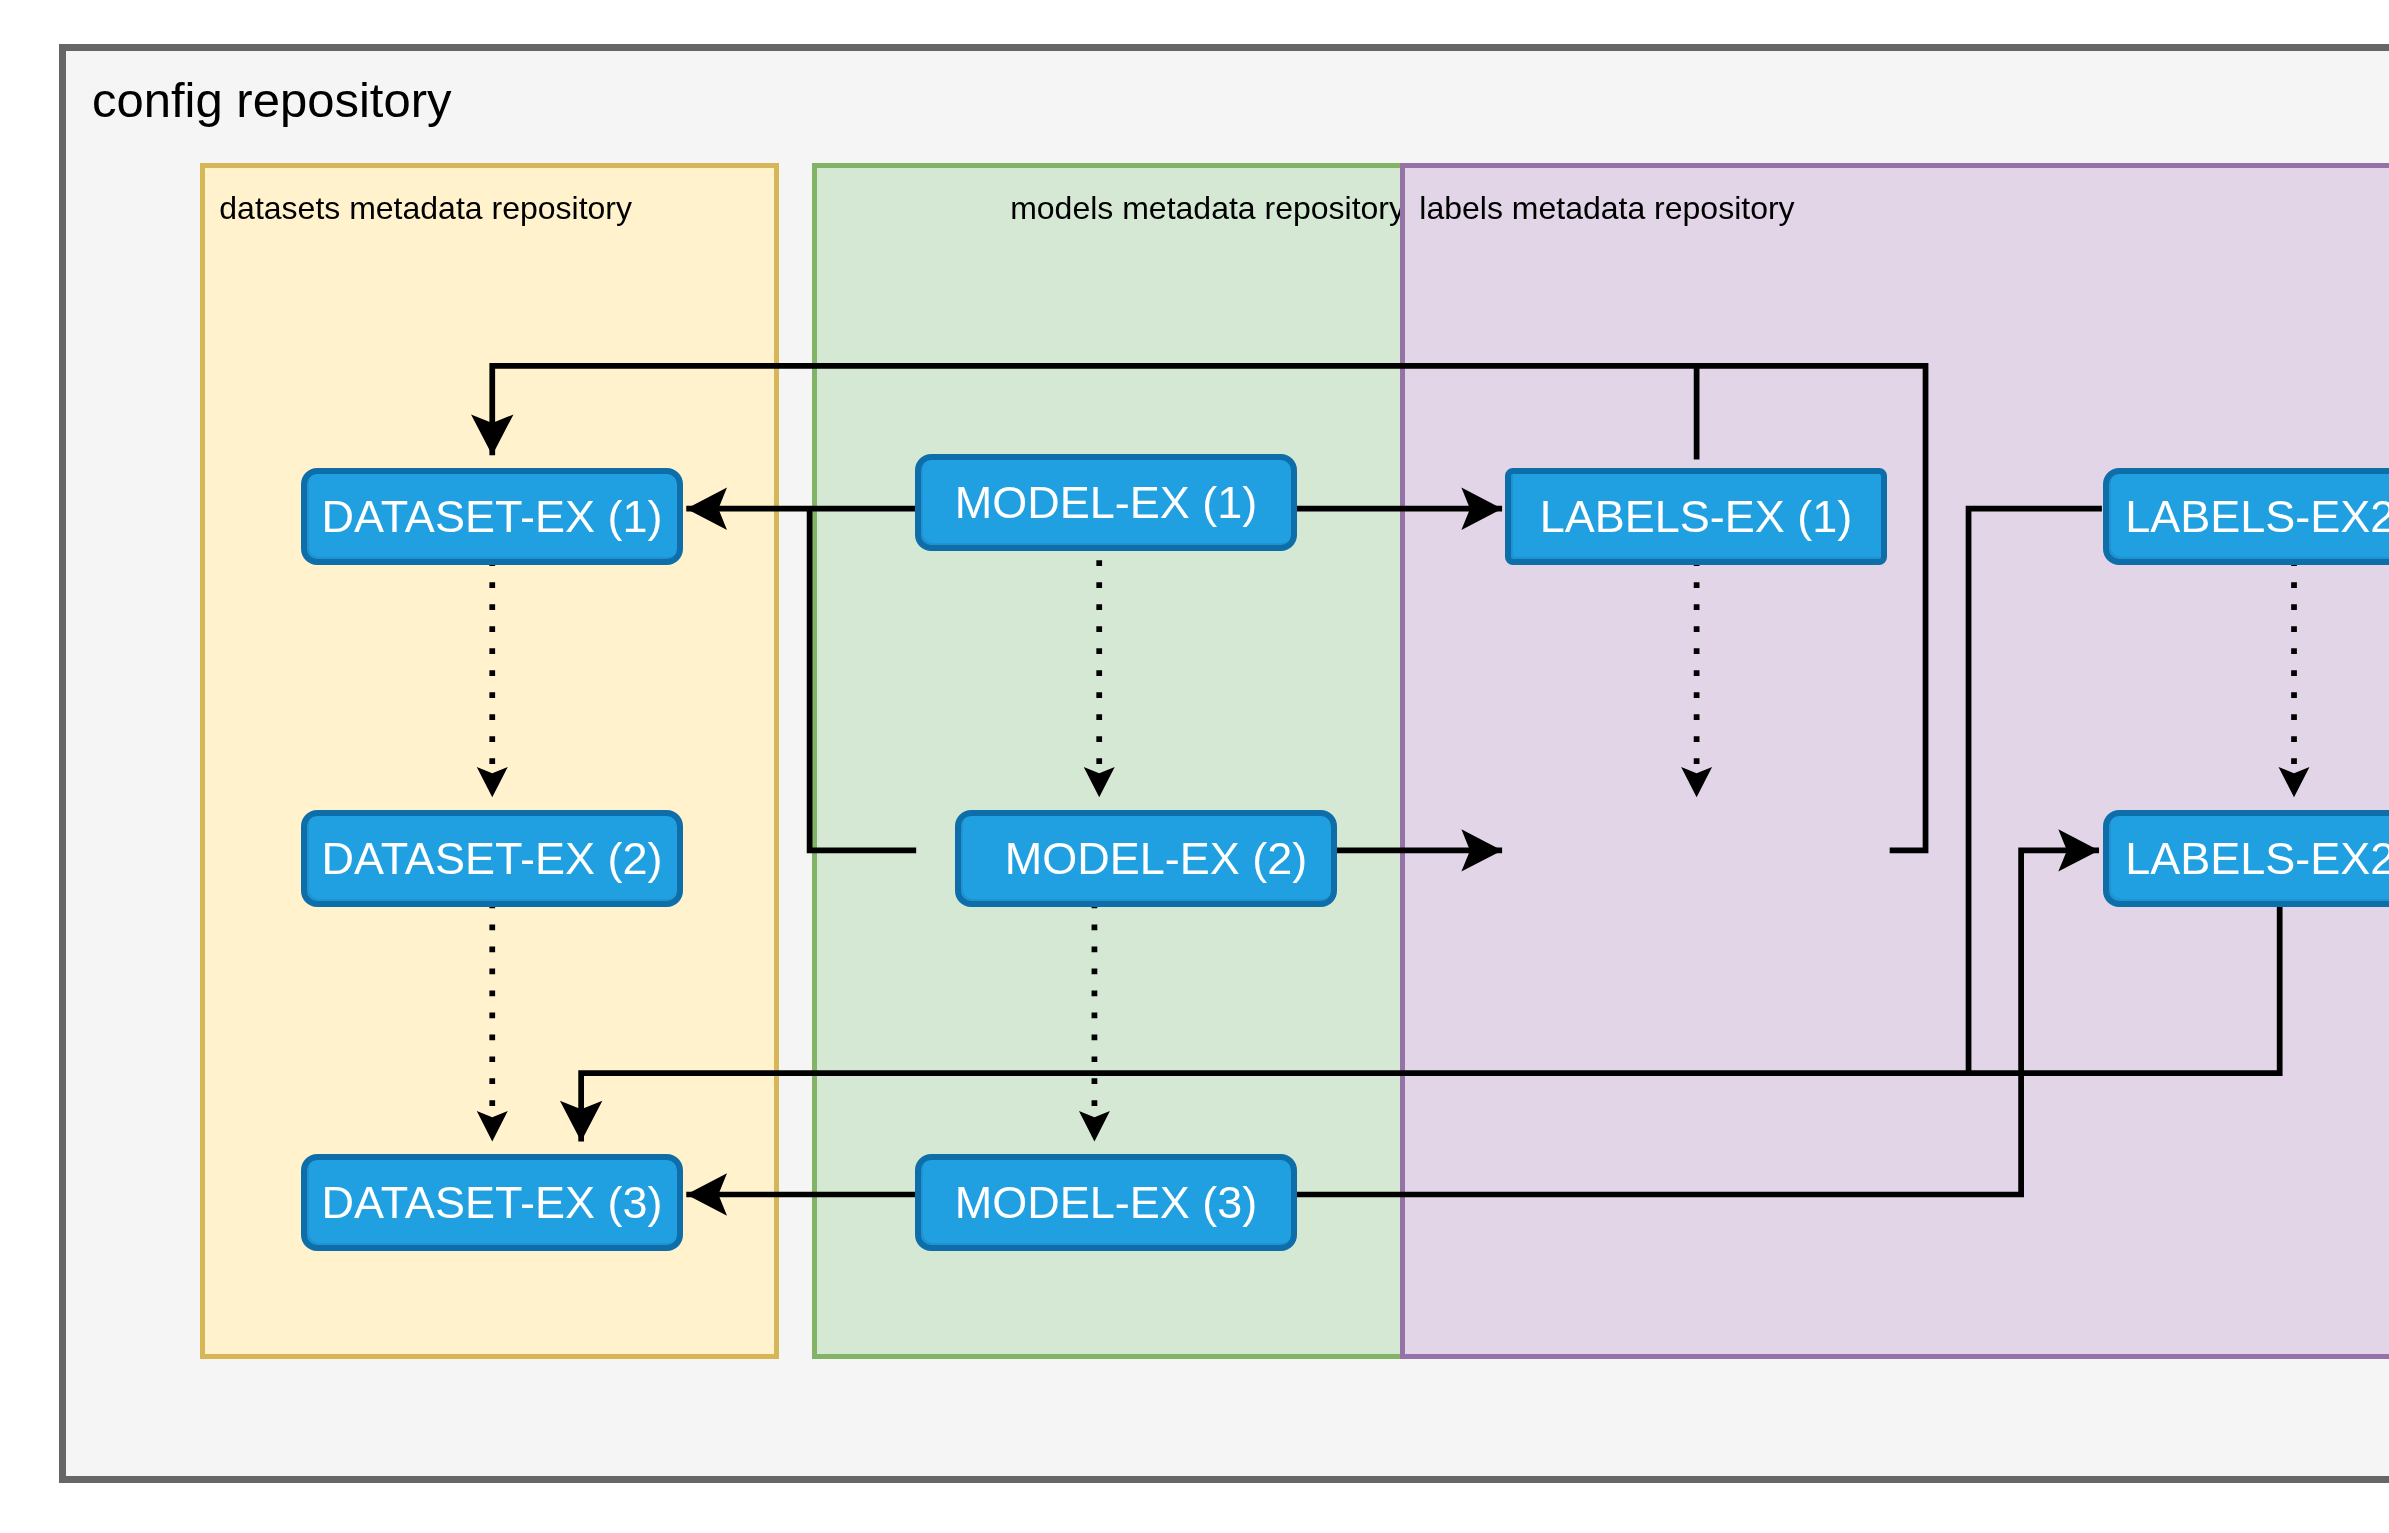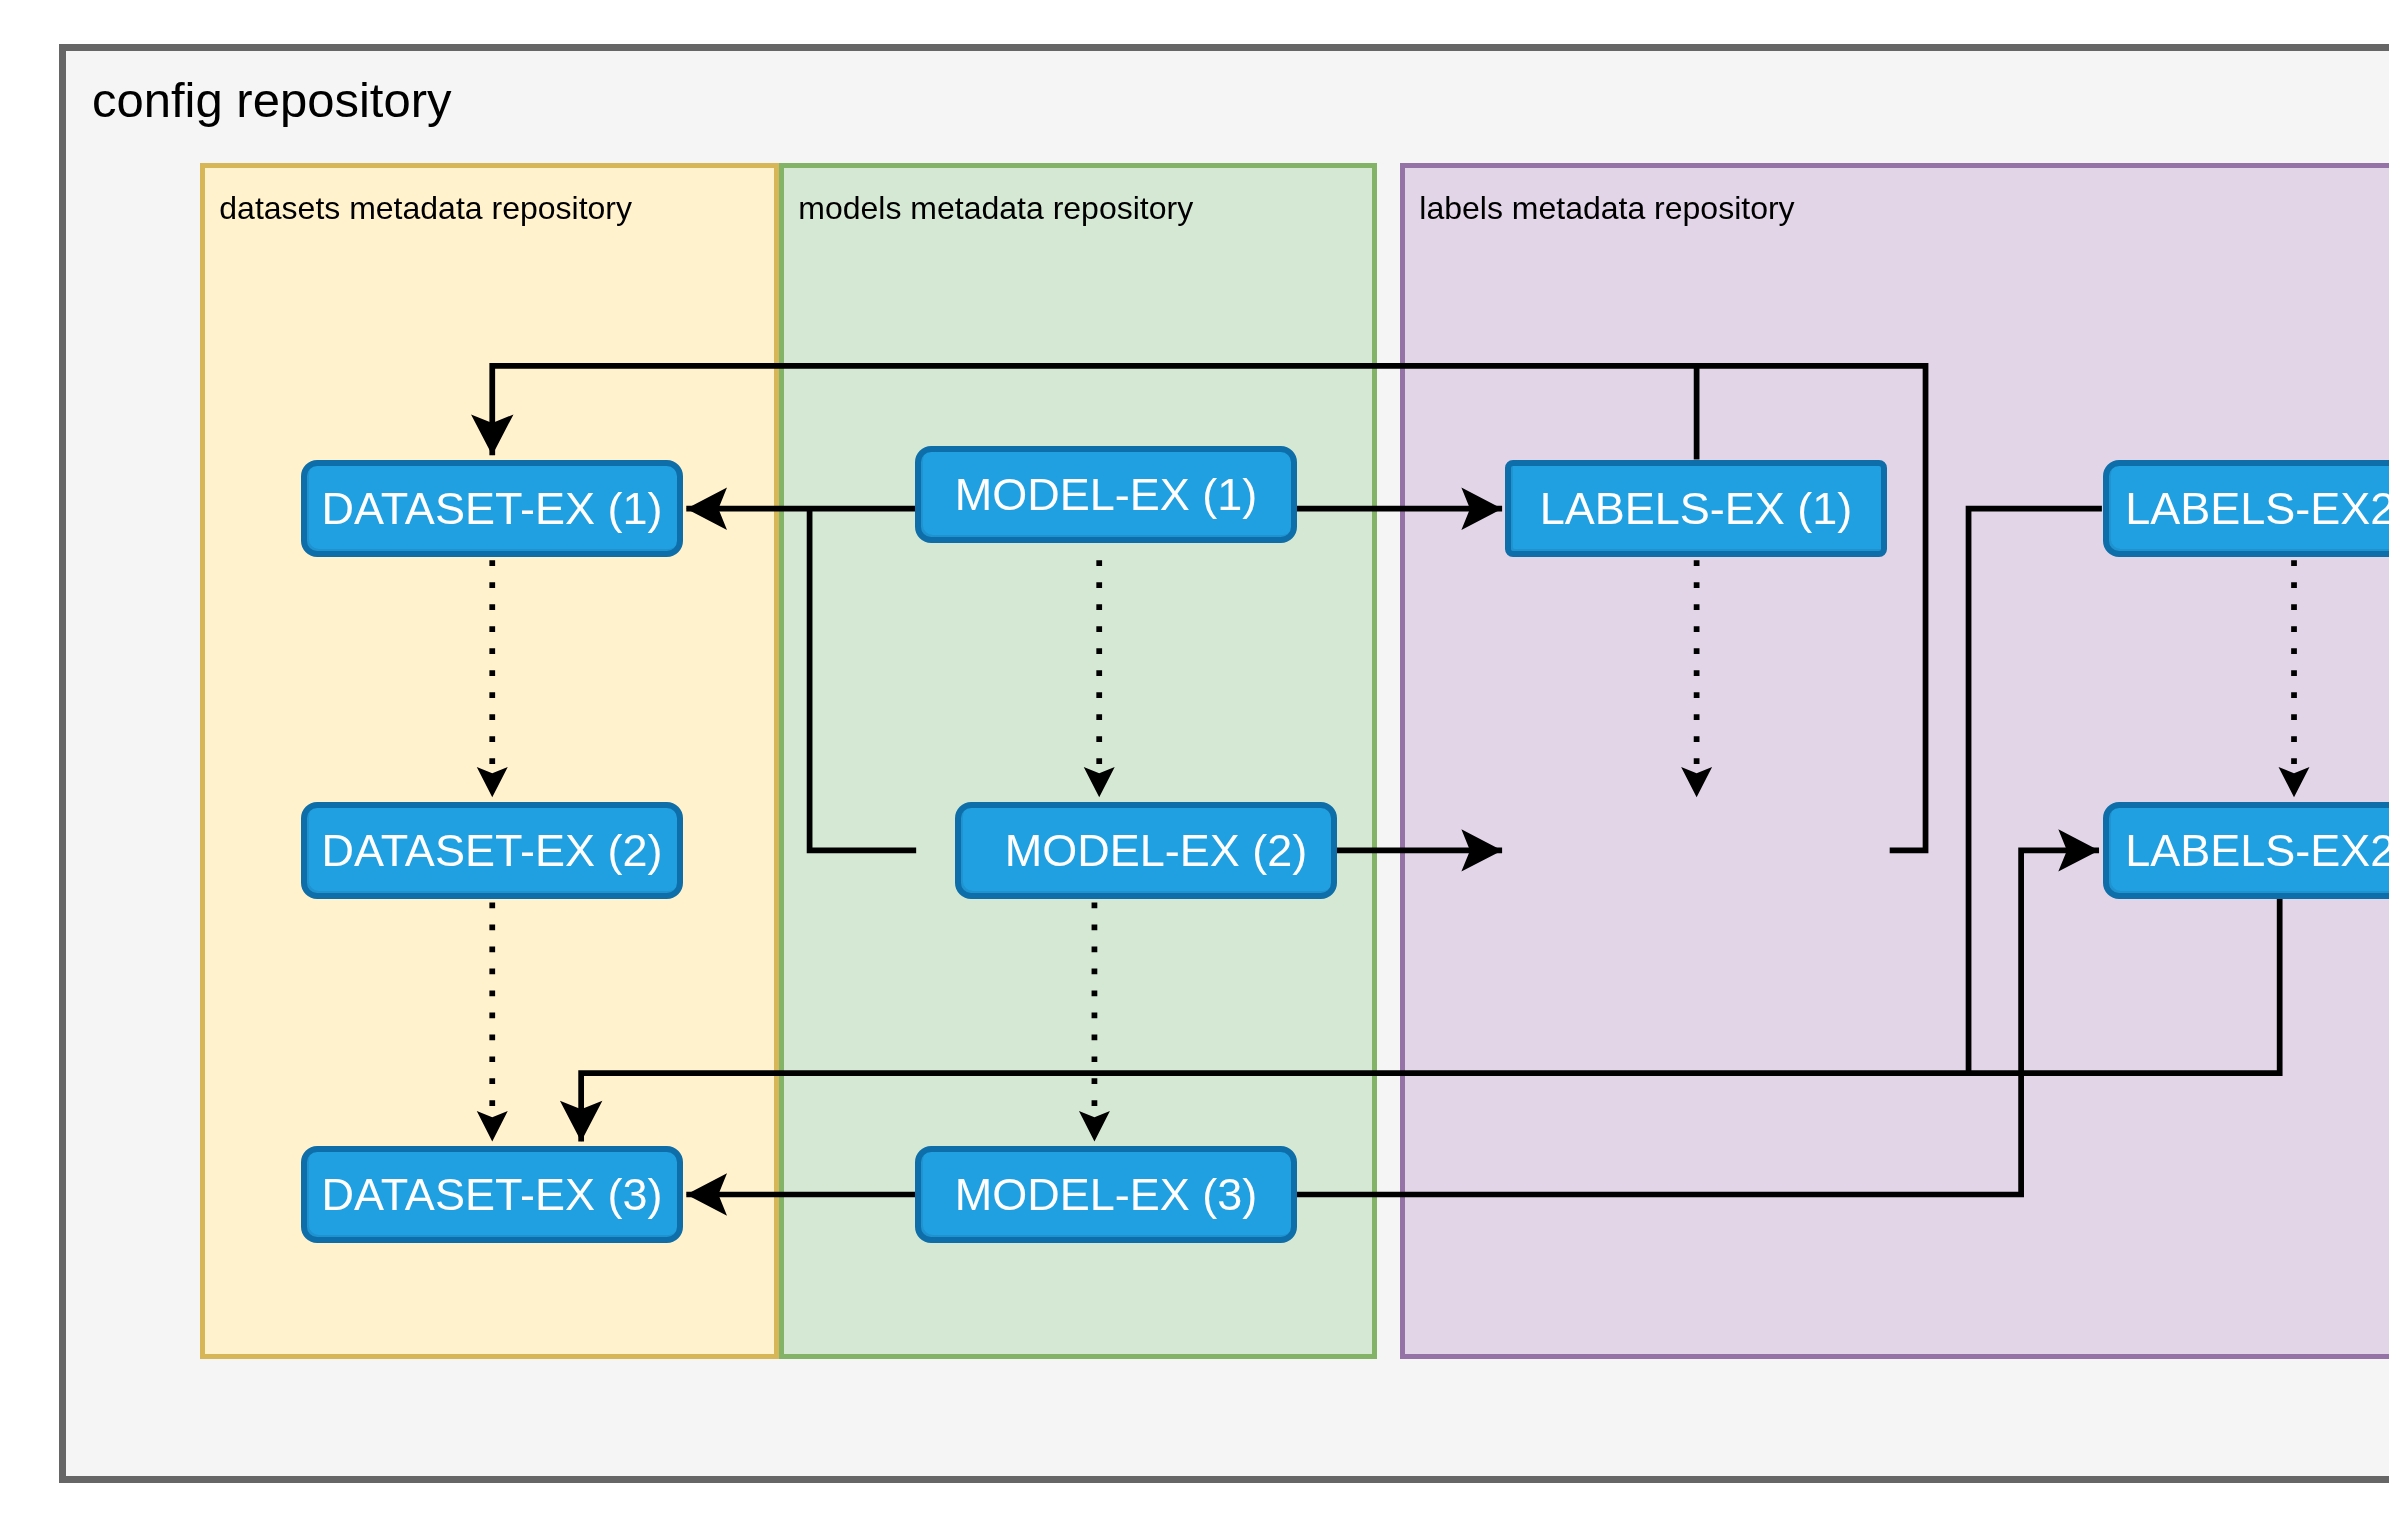--- a/index.html
+++ b/index.html
@@ -15,34 +15,35 @@
     position:absolute;left:92px;top:72px;
     font-size:49px;line-height:1.15;color:#000;white-space:nowrap;
   }
 
   .panel{
     position:absolute;top:163px;height:1196px;box-sizing:border-box;
     border:5.7px solid;padding:23px 0 0 14.3px;
   }
   .panel-label{font-size:32px;line-height:1.1;color:#000;white-space:nowrap;display:block;}
   .panel-datasets{left:200px;width:579px;}
-  .panel-models{left:779px;width:598px;}
+  .panel-models{left:812px;width:598px;text-align:right;}
   .panel-labels{left:1400px;width:1194px;}
 
   .edges{position:absolute;left:0;top:0;width:2738px;height:1534px;overflow:visible;}
   .edge{fill:none;stroke:currentColor;stroke-width:12px;}
   .edge.dotted{stroke-dasharray:12 34;}
 
   .node{
     position:absolute;width:382px;height:97px;box-sizing:border-box;
     background:var(--node_fill,#21A0E1);
     border:6.2px solid var(--node_stroke,#0D6EA9);
     border-radius:16.2px;
     display:flex;align-items:center;justify-content:center;
     box-shadow:inset 1.9px -1.9px 0 rgba(0,0,0,0.08);
+    margin-top:8px;
   }
   .node-label{
     font-size:45px;color:var(--node_text,#fff);white-space:nowrap;line-height:1;
   }
 </style>
 </head>
 <body>
 
 <div class="canvas">
 

